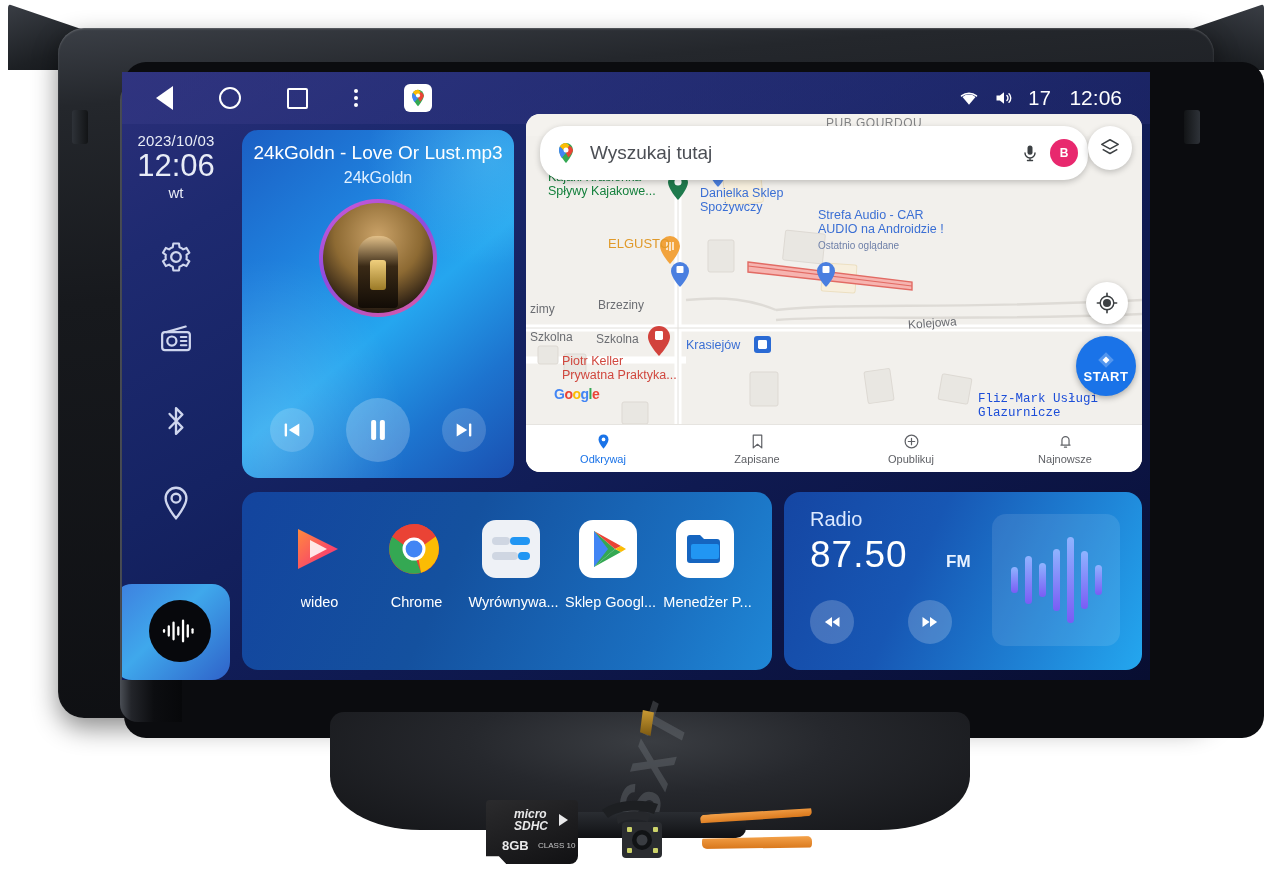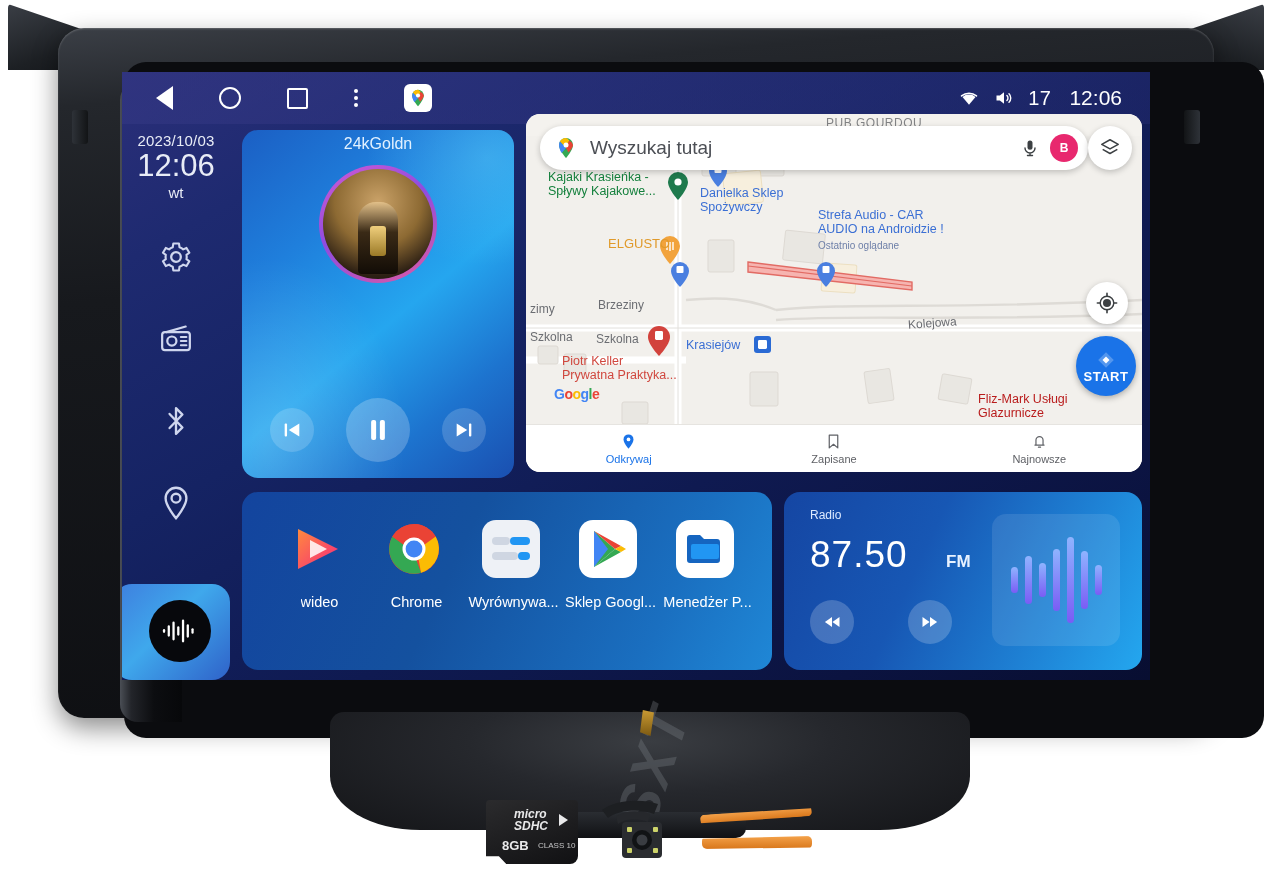--- a/index.html
+++ b/index.html
@@ -210,21 +210,21 @@
   .app-lbl {
     margin-top: 16px; color: #fff; font-size: 14.5px; max-width: 99px;
     white-space: nowrap; overflow: hidden; text-overflow: ellipsis; text-align: center; margin-left: 6px;
   }
 
   
   .radio-card {
     left: 662px; top: 420px; width: 358px; height: 178px;
     background: linear-gradient(115deg,#1546a3 0%, #1757b4 38%, #1f86d8 76%, #24a7ef 100%);
   }
-  .radio-lbl { position: absolute; left: 26px; top: 16px; color: #dce9ff; font-size: 12px; }
+  .radio-lbl { position: absolute; left: 26px; top: 16px; color: #dce9ff; font-size: 20px; }
   .radio-freq { position: absolute; left: 26px; top: 42px; color: #fff; font-size: 37px; font-weight: 300; letter-spacing: 1px; }
   .radio-fm { position: absolute; left: 162px; top: 60px; color: #e6f1ff; font-size: 17px; font-weight: bold; }
   .radio-btns { position: absolute; left: 26px; top: 108px; display: flex; gap: 54px; }
   .rbtn {
     width: 44px; height: 44px; border-radius: 50%; background: rgba(255,255,255,.2);
     display: flex; align-items: center; justify-content: center; cursor: pointer;
   }
   .eq-box {
     position: absolute; right: 22px; top: 22px; width: 128px; height: 132px;
     border-radius: 14px; background: rgba(255,255,255,.10);
@@ -241,21 +241,21 @@
     position: absolute; left: 0; top: 0; width: 100%; height: 22px;
     background: #f4f2ee; overflow: hidden;
   }
   .map-topstrip-lbl {
     position:absolute; left: 300px; top: 2px; color: #5d5f63; font-size: 12px;
     letter-spacing: .5px; opacity: .75;
   }
   .map-canvas { position: absolute; left: 0; top: 0; width: 100%; height: 100%;
                 background: #f2f0ec; border-radius: 14px; overflow: hidden; }
   .searchbar {
-    position: absolute; left: 14px; top: 12px; width: 548px; height: 44px;
+    position: absolute; left: 14px; top: 12px; width: 548px; height: 54px;
     background: #fff; border-radius: 24px; display: flex; align-items: center;
     padding: 0 10px 0 14px; box-shadow: 0 2px 6px rgba(0,0,0,.22); z-index: 6;
   }
   .search-ph { flex: 1; margin-left: 12px; color: #4c4f55; font-size: 19px; }
   .avatar-b {
     width: 28px; height: 28px; border-radius: 50%; background: #e8286e;
     color: #fff; font-size: 12px; font-weight: bold;
     display: flex; align-items: center; justify-content: center; margin-left: 10px;
   }
   .layers-btn {
@@ -448,20 +448,21 @@
             <rect x="22" y="1" width="2.4" height="24" rx="1.2"></rect>
             <rect x="27" y="6" width="2.4" height="14" rx="1.2"></rect>
             <rect x="32" y="10" width="2.4" height="6" rx="1.2"></rect>
           </g>
         </svg>
       </div>
     </div>
 
     <div class="card music-card">
       <div class="mc-swoosh"></div>
+      <div class="mc-title">24kGoldn - Love Or Lust.mp3</div>
       <div class="mc-artist">24kGoldn</div>
       <div class="album-wrap">
         <div class="album-img">
           <div class="album-fig"></div>
           <div class="album-chain"></div>
         </div>
       </div>
       <div class="player-ctrls">
         <div class="pbtn">
           <svg width="22" height="22" viewBox="0 0 24 24">
@@ -602,21 +603,21 @@
         <div class="map-lbl" style="left:22px;  top:56px;  color:#15803d;">Kajaki Krasieńka -
 Spływy Kajakowe...</div>
         <div class="map-lbl" style="left:174px; top:72px;  color:#3b6fd4;">Danielka Sklep
 Spożywczy</div>
         <div class="map-lbl" style="left:292px; top:94px;  color:#3b6fd4;">Strefa Audio - CAR
 AUDIO na Androidzie !</div>
         <div class="map-lbl" style="left:292px; top:126px; color:#6d7fa8; font-size:10px;">Ostatnio oglądane</div>
         <div class="map-lbl" style="left:66px;  top:123px; color:#e09a2b; font-size:13px;margin-left:16px;">ELGUSTO</div>
         <div class="map-lbl" style="left:36px;  top:240px; color:#d0473e;">Piotr Keller
 Prywatna Praktyka...</div>
-        <div class="map-lbl" style="left:452px; top:278px; color:#b91c1c;">Fliz-Mark Usługi
+        <div class="map-lbl" style="left:452px; top:278px; color:#1d4ed8;font-family:Liberation Mono, monospace;">Fliz-Mark Usługi
 Glazurnicze</div>
         <div class="map-lbl" style="left:160px; top:224px; color:#3b6fd4;">Krasiejów</div>
 
         <div class="map-street" style="left:4px;   top:188px;">zimy</div>
         <div class="map-street" style="left:72px;  top:184px;">Brzeziny</div>
         <div class="map-street" style="left:4px;   top:216px;">Szkolna</div>
         <div class="map-street" style="left:70px;  top:218px;">Szkolna</div>
         <div class="map-street" style="left:382px; top:202px; transform:rotate(-4deg);">Kolejowa</div>
 
         <div style="position:absolute;left:28px;top:272px;font-size:14px;font-weight:bold;letter-spacing:-.5px"><span style="color:#4285f4">G</span><span style="color:#ea4335">o</span><span style="color:#fbbc04">o</span><span style="color:#4285f4">g</span><span style="color:#34a853">l</span><span style="color:#ea4335">e</span></div>
@@ -627,20 +628,27 @@
               <path d="M12 2a7 7 0 0 0-7 7c0 5 7 13 7 13s7-8 7-13a7 7 0 0 0-7-7z" fill="#1a73e8"></path>
               <circle cx="12" cy="9" r="2.6" fill="#fff"></circle>
             </svg>
             <span class="mb-lbl">Odkrywaj</span>
           </div>
           <div class="mb-item">
             <svg width="17" height="17" viewBox="0 0 24 24">
               <path d="M6 3h12v18l-6-5-6 5z" fill="none" stroke="#5f6166" stroke-width="1.7" stroke-linejoin="round"></path>
             </svg>
             <span class="mb-lbl">Zapisane</span>
+          </div>
+          <div class="mb-item">
+            <svg width="17" height="17" viewBox="0 0 24 24">
+              <circle cx="12" cy="12" r="9" fill="none" stroke="#5f6166" stroke-width="1.7"></circle>
+              <path d="M12 7.5v9M7.5 12h9" stroke="#5f6166" stroke-width="1.7" stroke-linecap="round"></path>
+            </svg>
+            <span class="mb-lbl">Opublikuj</span>
           </div>
           <div class="mb-item">
             <svg width="17" height="17" viewBox="0 0 24 24">
               <path d="M7 17V10a5 5 0 0 1 10 0v7" fill="none" stroke="#5f6166" stroke-width="1.7" stroke-linejoin="round"></path>
               <path d="M5.5 17h13M10.5 20h3" stroke="#5f6166" stroke-width="1.7" stroke-linecap="round"></path>
             </svg>
             <span class="mb-lbl">Najnowsze</span>
           </div>
         </div>
       </div>

